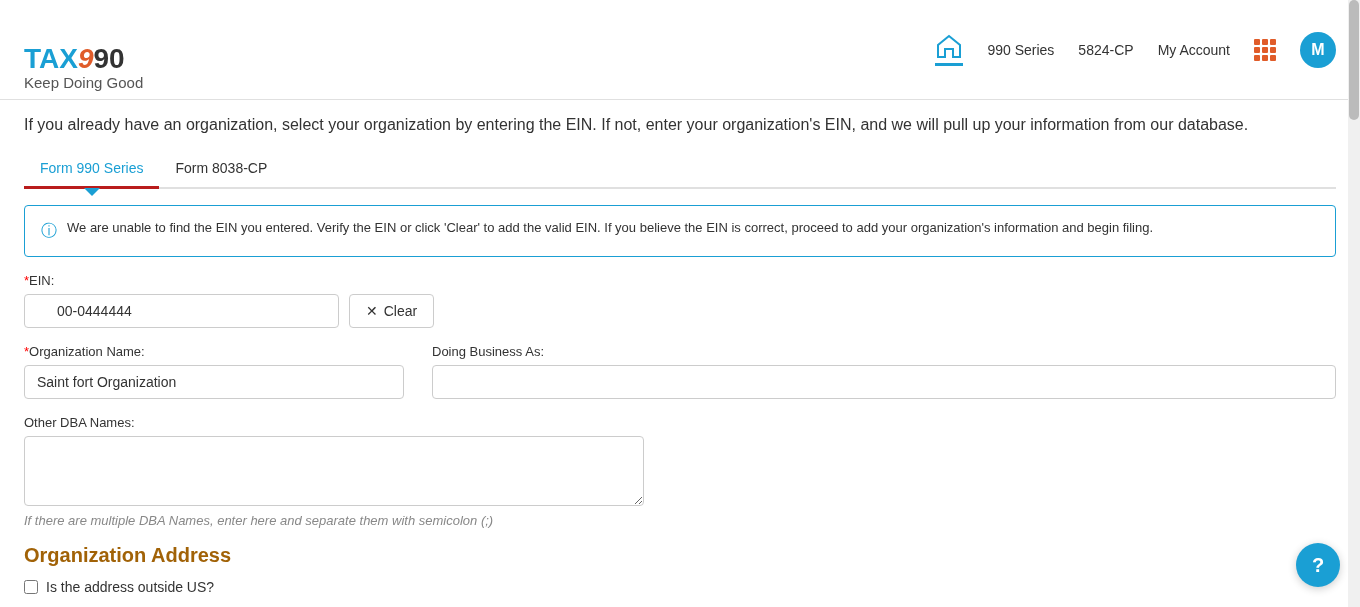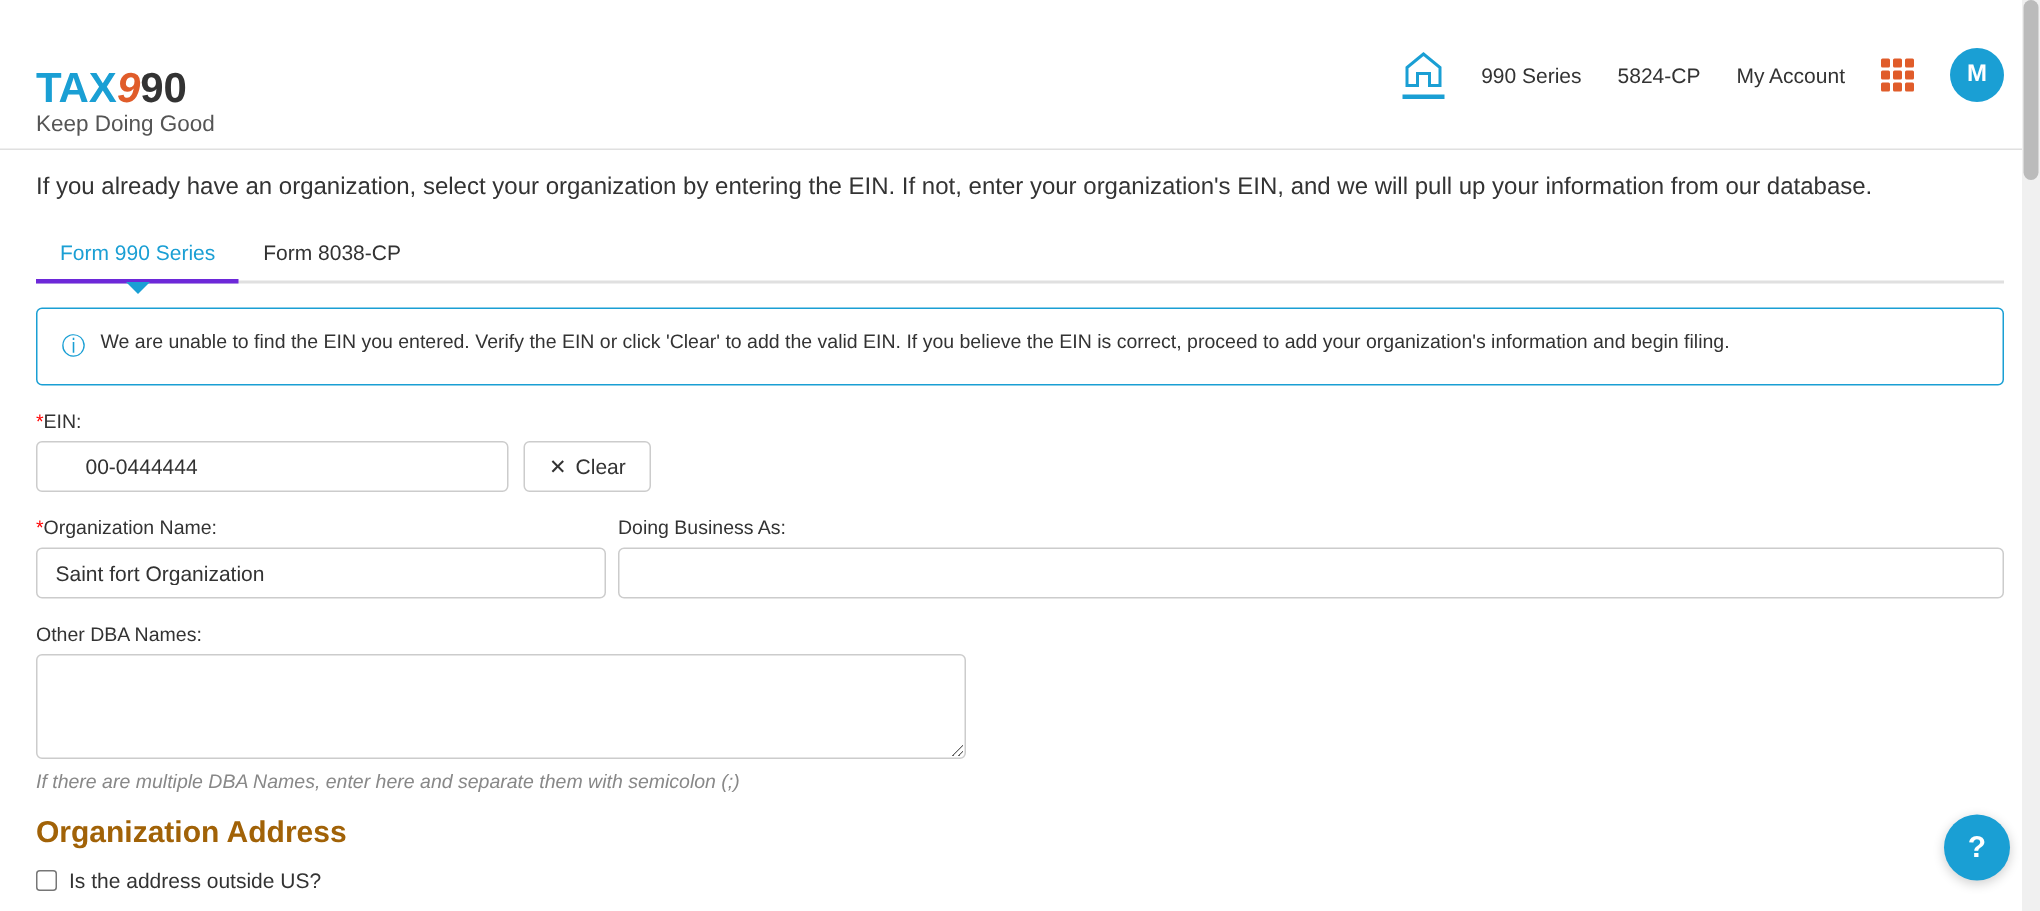--- a/index.html
+++ b/index.html
@@ -95,21 +95,21 @@
     }
     .tab {
       padding: 10px 16px;
       cursor: pointer;
       font-size: 14px;
       color: #333;
       position: relative;
     }
     .tab.active {
       color: #1a9fd4;
-      border-bottom: 3px solid #6d28d9;
+      border-bottom: 3px solid #b91c1c;
       margin-bottom: -2px;
       text-align: center;
     }
     .tab.active::after {
       content: '';
       position: absolute;
       bottom: -10px;
       left: 50%;
       transform: translateX(-50%);
       width: 0;
@@ -177,21 +177,21 @@
       padding: 8px 16px;
       border: 1px solid #ccc;
       border-radius: 4px;
       background: #fff;
       cursor: pointer;
       font-size: 14px;
       color: #333;
     }
     .two-col {
       display: flex;
-      gap: 8px;
+      gap: 28px;
       margin-bottom: 16px;
     }
     .col-left {
       flex: 0 0 380px;
     }
     .col-right {
       flex: 1;
     }
     .org-input {
       width: 100%;

